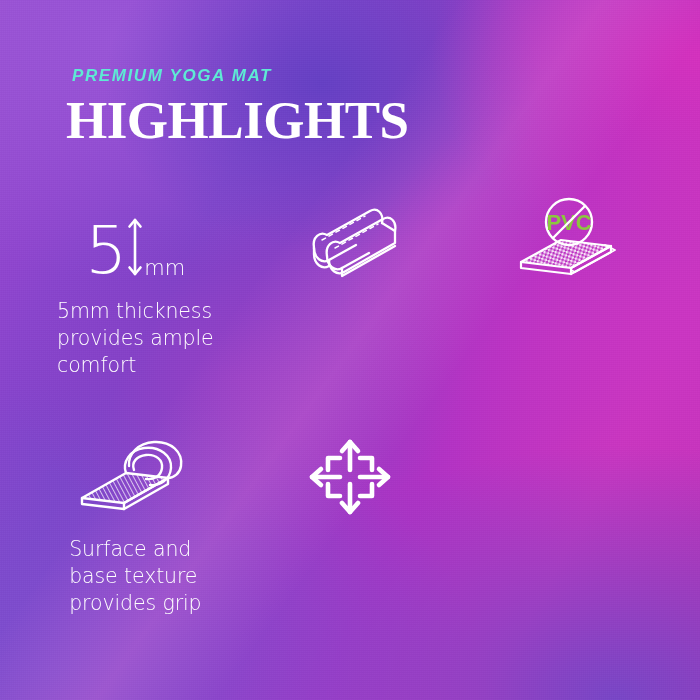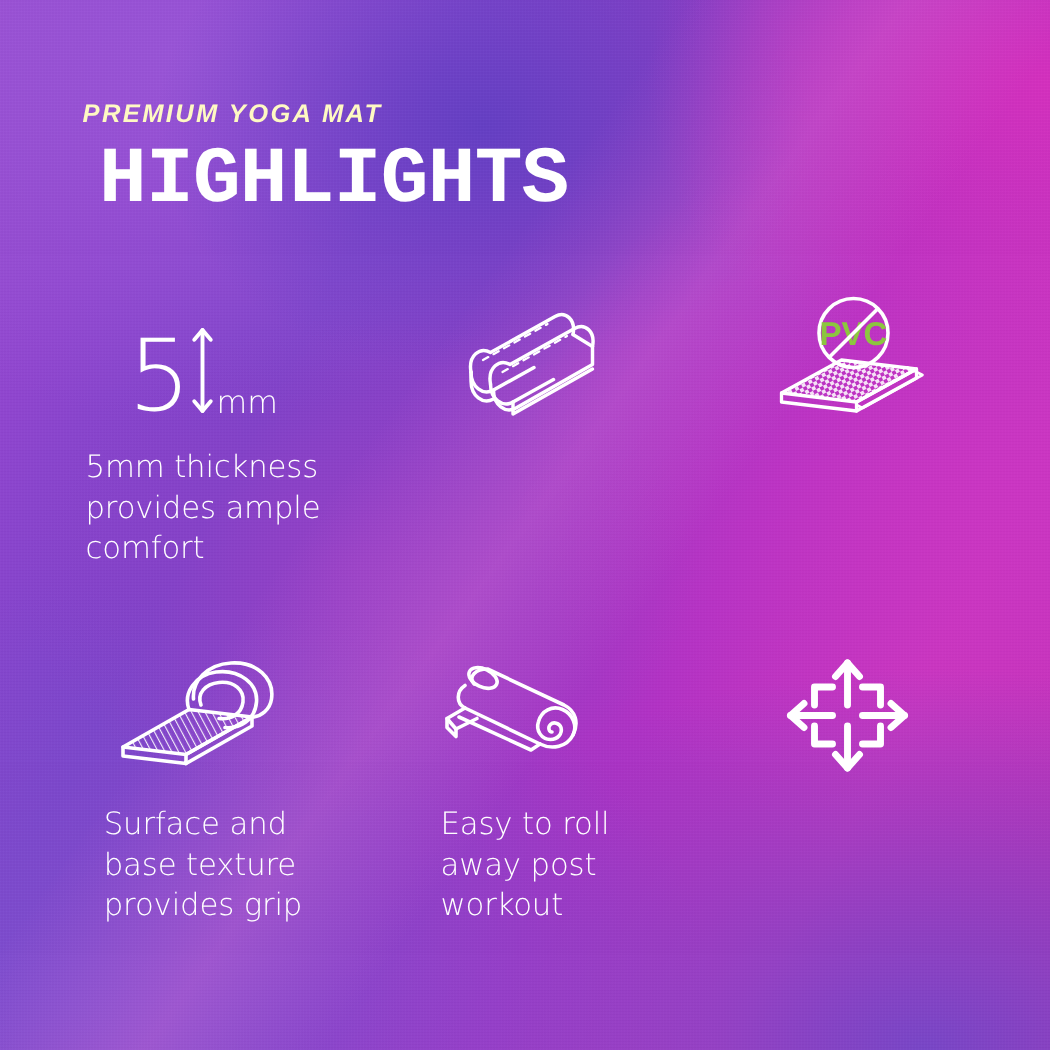--- a/index.html
+++ b/index.html
@@ -54,30 +54,30 @@
     opacity:.16;
     background-image:
       repeating-linear-gradient(0deg, rgba(255,255,255,.08) 0 1px, rgba(0,0,0,.06) 1px 2px),
       repeating-linear-gradient(90deg, rgba(255,255,255,.07) 0 1px, rgba(0,0,0,.05) 1px 2px);
   }
 
   
   #content { position:absolute; inset:0; }
 
   #eyebrow {
-    position:absolute; left:55px; top:66px;
+    position:absolute; left:72px; top:66px;
     font-family:"Liberation Sans", sans-serif;
     font-style:italic; font-weight:bold;
     font-size:17px; letter-spacing:1.6px;
-    color:#fef9c3;
+    color:#5eead4;
     text-align:right;
   }
   #page-title {
     position:absolute; left:66px; top:93px;
-    font-family:Liberation Mono, monospace;
+    font-family:Liberation Serif, serif;
     font-weight:bold; font-size:53px;
     letter-spacing:-.5px; color:#ffffff;
     line-height:1.05;
   }
 
   #grid {
     position:absolute; left:28px; top:192px;
     width:644px;
     display:grid;
     grid-template-columns:repeat(3,1fr);
@@ -230,41 +230,20 @@
             <path d="M58 32 C55 24 61 18 70 17 C80 16 87 22 86 30 C85 38 78 42 70 41"></path>
             <path d="M92 40 C98 40 104 35 105 28 C107 14 95 3 78 4 C62 5 52 16 53 28"></path>
           </g>
         </svg>
       </div>
       <div class="cap">Surface and
 base texture
 provides grip</div>
     </div>
 
-    <div class="cell">
-      <div class="icon-box">
-        <svg width="116" height="80" viewBox="0 0 116 80">
-          <g fill="none" stroke="#fff" stroke-width="2.4" stroke-linecap="round" stroke-linejoin="round">
-
-            <path d="M24 16 C20 11 25 6 33 6 L84 30 C92 34 94 42 90 50 C86 58 76 60 68 56 L18 32 C12 29 12 21 18 17"></path>
-
-            <ellipse cx="30" cy="12" rx="10" ry="6" transform="rotate(25 30 12)"></ellipse>
-
-            <path d="M90 50 C93 44 90 36 83 33 C76 30 69 34 67 41 C65 47 69 53 75 53 C80 53 83 49 82 45 C81 42 77 41 75 43 C73 45 74 48 76 48"></path>
-
-            <path d="M18 32 L6 39 L12 46 L26 39"></path>
-            <path d="M6 39 L6 45 L12 51 L12 46"></path>
-            <path d="M68 56 L62 60 L14 38"></path>
-          </g>
-        </svg>
-      </div>
-      <div class="cap">Easy to roll
-away post
-workout</div>
-    </div>
 
     <div class="cell">
       <div class="icon-box">
         <svg width="92" height="86" viewBox="0 0 92 86">
           <g fill="none" stroke="#fff" stroke-width="4.6" stroke-linecap="round" stroke-linejoin="round">
 
             <polyline points="24,36 24,24 36,24"></polyline>
             <polyline points="56,24 68,24 68,36"></polyline>
             <polyline points="68,50 68,62 56,62"></polyline>
             <polyline points="36,62 24,62 24,50"></polyline>

